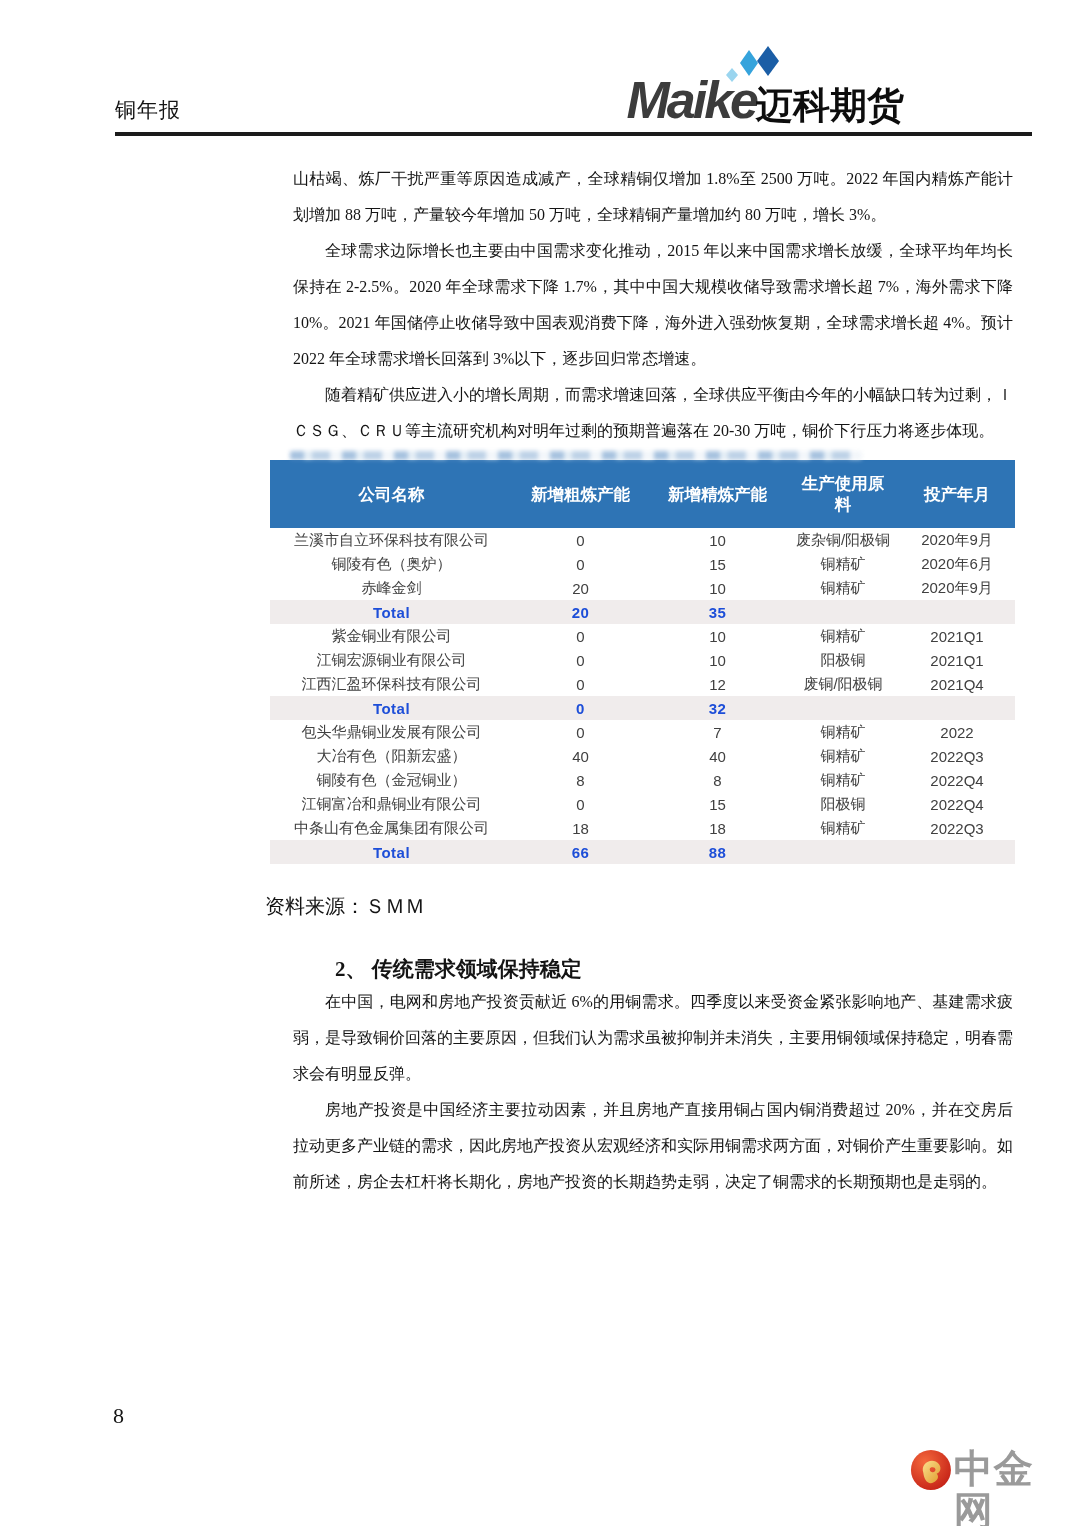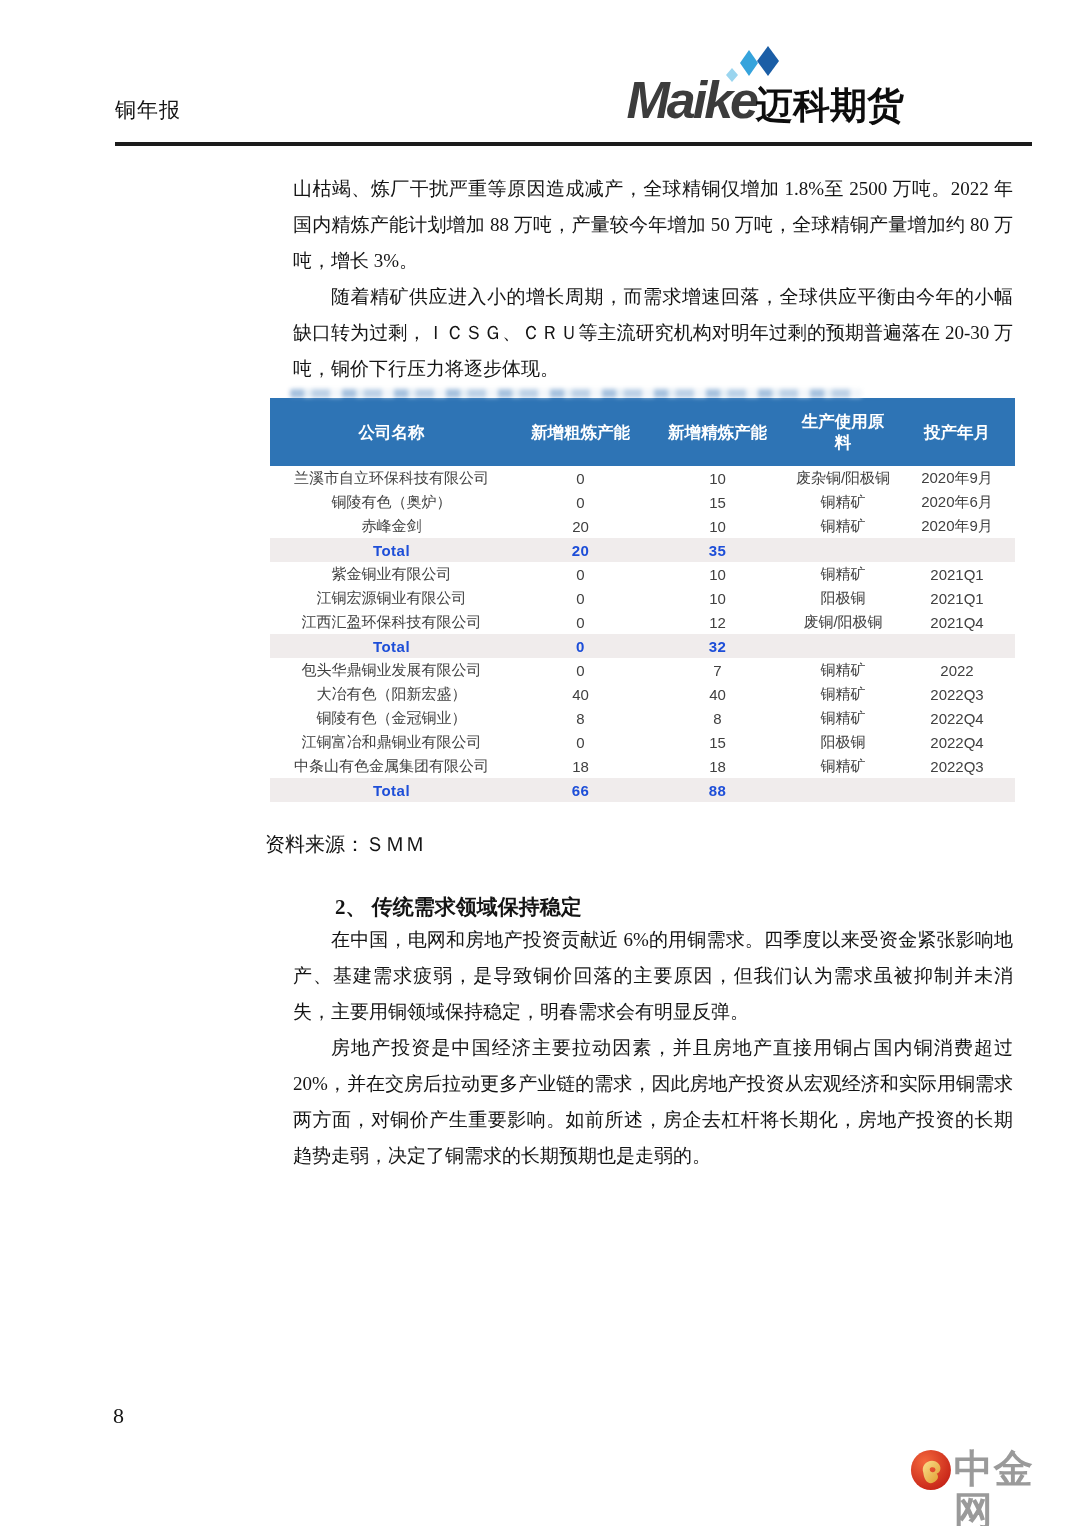--- a/index.html
+++ b/index.html
@@ -7,41 +7,41 @@
     width:1080px;height:1526px;overflow:hidden;position:relative;
     background:#ffffff;
     font-family:"Liberation Serif","DejaVu Serif",serif;
     color:#141414;
   }
   .page{width:1080px;height:1526px;position:relative;}
 
   
   .page-header{
     margin:0 48px 0 115px;
-    padding-top:74px;padding-bottom:16px;
+    padding-top:74px;padding-bottom:6px;
     border-bottom:4px solid #1b1b1b;
     display:flex;justify-content:space-between;align-items:flex-end;
   }
   .doc-type{font-size:21px;letter-spacing:1px;margin-bottom:2px;}
   .brand{position:relative;display:flex;align-items:baseline;margin-right:128px;}
   .brand-diamonds{position:absolute;left:96px;top:-30px;}
   .brand-latin{
     font-family:"Liberation Sans","DejaVu Sans",sans-serif;
     font-style:italic;font-weight:800;font-size:52px;line-height:1;
     letter-spacing:-3px;color:#3c3c3c;text-align:right;
   }
   .brand-cn{
     font-family:"Liberation Sans","DejaVu Sans",sans-serif;
     font-weight:900;font-size:37px;line-height:1;color:#0d0d0d;
   }
 
   
   .para{
     margin:0 67px 0 293px;
-    font-size:19px;line-height:36px;text-align:justify;
+    font-size:16px;line-height:36px;text-align:justify;
   }
   .para.first{margin-top:25px;}
   .indent{text-indent:2em;}
 
   
   .table-caption{margin:28px 0 0 287px;font-size:20px;}
   .ghost-artifact{
     margin:2px 0 0 290px;width:572px;height:9px;border-radius:2px;
     background:repeating-linear-gradient(90deg,#5d8fc4 0 14px,#cfe0ee 14px 22px,#86abd2 22px 40px,#e8eff6 40px 52px);
     opacity:.55;filter:blur(2px);
@@ -91,20 +91,21 @@
         <polygon points="10,24 16,31 10,38 4,31" fill="#9AD5EF"></polygon>
         <polygon points="27,6 36,19 27,32 18,19" fill="#35A3DC"></polygon>
         <polygon points="46,2 57,17 46,32 35,17" fill="#1B5EA6"></polygon>
       </svg>
       <span class="brand-latin">Maike</span>
       <span class="brand-cn">迈科期货</span>
     </div>
   </div>
 
   <p class="para first">山枯竭、炼厂干扰严重等原因造成减产，全球精铜仅增加 1.8%至 2500 万吨。2022 年国内精炼产能计划增加 88 万吨，产量较今年增加 50 万吨，全球精铜产量增加约 80 万吨，增长 3%。</p>
+  <p class="para indent">全球需求边际增长也主要由中国需求变化推动，2015 年以来中国需求增长放缓，全球平均年均长保持在 2-2.5%。2020 年全球需求下降 1.7%，其中中国大规模收储导致需求增长超 7%，海外需求下降 10%。2021 年国储停止收储导致中国表观消费下降，海外进入强劲恢复期，全球需求增长超 4%。预计 2022 年全球需求增长回落到 3%以下，逐步回归常态增速。</p>
   <p class="para indent">随着精矿供应进入小的增长周期，而需求增速回落，全球供应平衡由今年的小幅缺口转为过剩，ＩＣＳＧ、ＣＲＵ等主流研究机构对明年过剩的预期普遍落在 20-30 万吨，铜价下行压力将逐步体现。</p>
 
   <div class="ghost-artifact"></div>
   <div class="cap-table">
     <div class="t-head">
         <div class="t-hcell">公司名称</div>
         <div class="t-hcell">新增粗炼产能</div>
         <div class="t-hcell">新增精炼产能</div>
         <div class="t-hcell">生产使用原料</div>
         <div class="t-hcell">投产年月</div>

